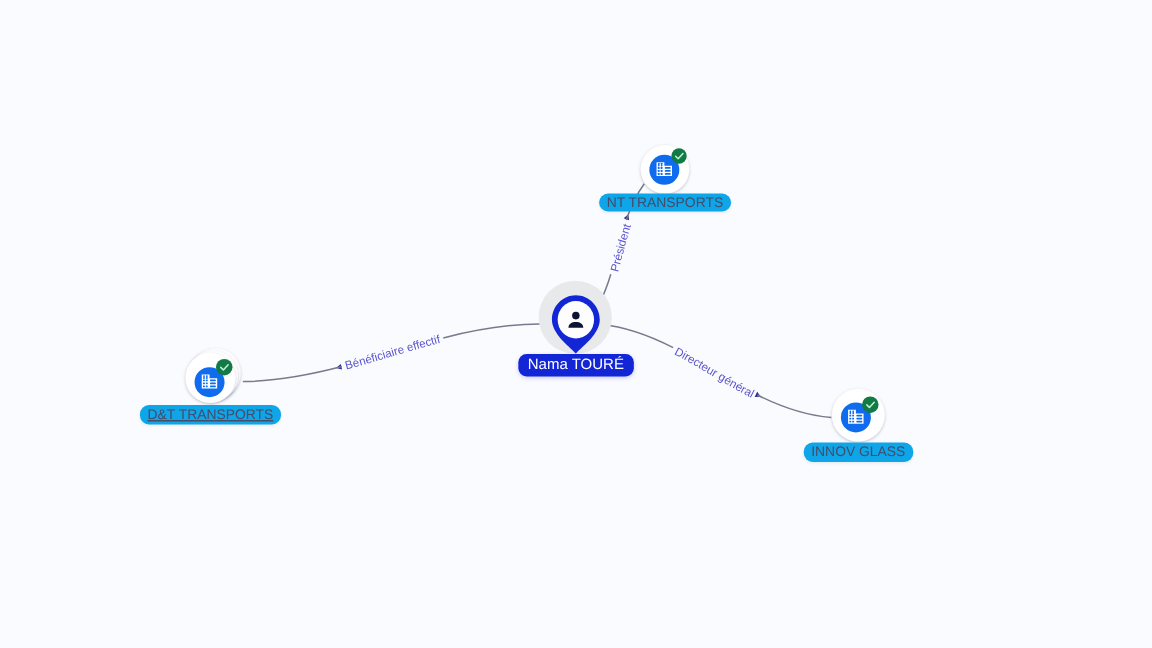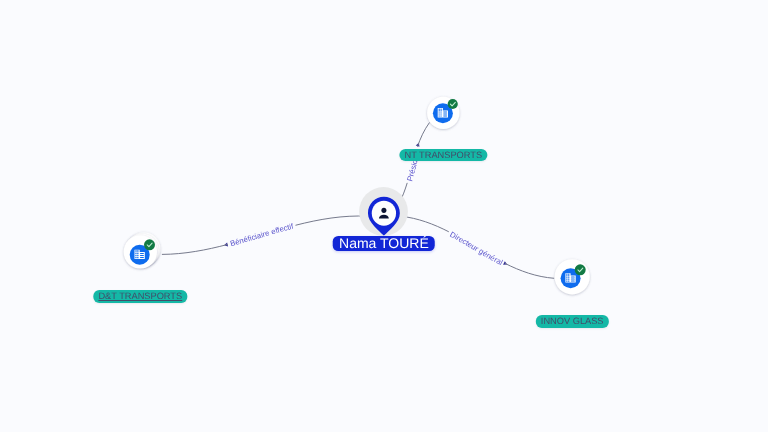--- a/index.html
+++ b/index.html
@@ -9,24 +9,24 @@
   #stage{position:relative;width:768px;height:432px;background:#fafbfe;}
   svg.layer{position:absolute;left:0;top:0;width:768px;height:432px;overflow:visible;}
 
   .edge-path{fill:none;stroke:#767a8c;stroke-width:1;}
   .edge-label{fill:#5a54cc;font-family:"Liberation Sans",sans-serif;font-size:7.75px;
               font-weight:400;}
   .arrow{fill:#2e2a93;}
   .co-label,.person-label{position:absolute;white-space:nowrap;
      left:50%;transform:translateX(-50%);}
   .co-label,.person-label{transform:translateX(-50%) translateZ(0);}
-  .co-label{background:#14b8a6;color:#434c69;font-size:9.25px;line-height:12.9px;
+  .co-label{background:#0ea5e9;color:#434c69;font-size:9.25px;line-height:12.9px;
             height:12.9px;padding:0 4.8px;border-radius:6px;
-            box-shadow:0 1px 2px rgba(80,84,110,.10);margin-top:20px;}
-  .person-label{background:#1226d6;color:#ffffff;font-size:14px;line-height:15.7px;
+            box-shadow:0 1px 2px rgba(80,84,110,.10);}
+  .person-label{background:#1226d6;color:#ffffff;font-size:10px;line-height:15.7px;
                 height:15.7px;padding:0 6.4px;border-radius:5.5px;
                 box-shadow:0 1px 3px rgba(26,32,216,.22);}
 </style>
 </head>
 <body>
 
 <div id="stage">
 
   <svg class="layer" viewBox="0 0 768 432">
     <defs>

